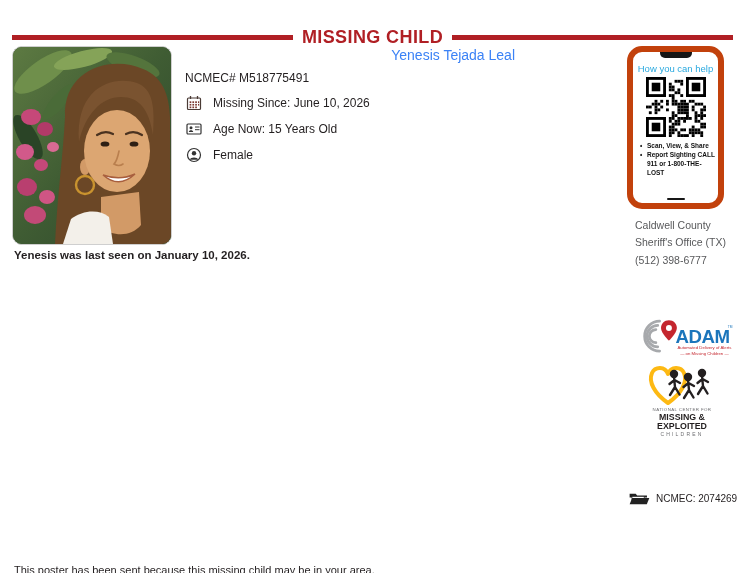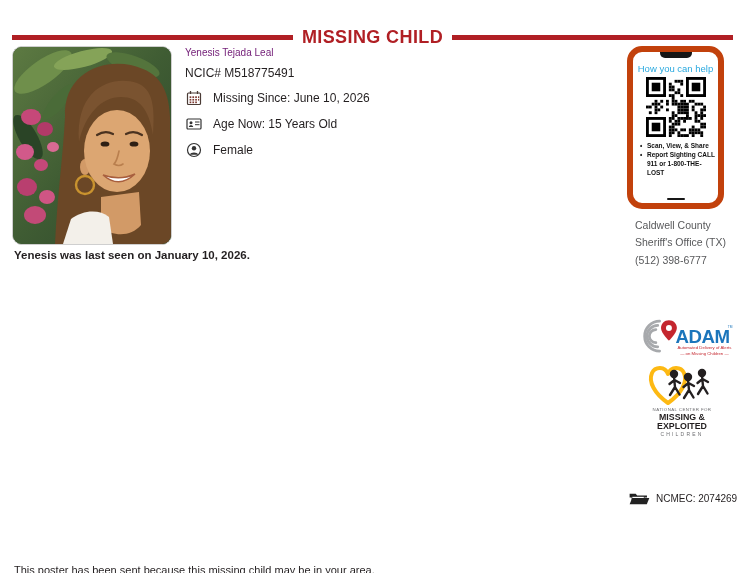--- a/index.html
+++ b/index.html
@@ -14,21 +14,21 @@
   .header .rule{flex:1;height:5px;background:#B01F24;}
   .header .title{font-size:18px;font-weight:bold;color:#B01F24;letter-spacing:.4px;white-space:nowrap;}
   
   .photo{
     position:absolute;left:12px;top:46px;width:158px;height:197px;
     border-radius:10px;overflow:hidden;border:1px solid #cfcfcf;background:#3f5c33;
   }
   .photo svg{display:block;width:100%;height:100%;}
   
   .details{position:absolute;left:185px;top:47px;width:330px;}
-  .name{font-size:10px;color:#701a75;}
+  .name{font-size:14px;color:#3b82f6;text-align:right;}
   .ncic{font-size:12px;color:#231F20;margin-top:8px;}
   .drow{display:flex;align-items:center;margin-top:10px;height:16px;}
   .drow .ic{width:17px;height:17px;margin-right:11px;flex:none;display:flex;align-items:center;justify-content:center;}
   .drow .ic svg{width:16px;height:16px;display:block;}
   .drow .dtext{font-size:12px;color:#231F20;}
   .lastseen{position:absolute;left:14px;top:249px;font-size:11.5px;color:#231F20;font-weight:bold;}
   
   .phone{
     position:absolute;left:627px;top:46px;width:97px;height:163px;box-sizing:border-box;
     border:6px solid #c2410c;border-radius:15px;background:#fff;
@@ -101,21 +101,21 @@
       <ellipse cx="92" cy="97" rx="4.4" ry="2.6" fill="#2e1f14"></ellipse>
       <ellipse cx="121" cy="97" rx="4.4" ry="2.6" fill="#2e1f14"></ellipse>
       <path d="M106,104 Q104,114 101,117 Q106,120 110,117" stroke="#b97f4e" stroke-width="1.6" fill="none" stroke-linecap="round"></path>
       <path d="M90,128 Q106,142 122,127 Q107,134 90,128 Z" fill="#fff" stroke="#a85f3e" stroke-width="1.4"></path>
       <circle cx="72" cy="138" r="9" fill="none" stroke="#c9932f" stroke-width="2.4"></circle>
     </svg>
   </div>
 
   <div class="details">
     <div class="name">Yenesis Tejada Leal</div>
-    <div class="ncic">NCIC# M518775491</div>
+    <div class="ncic">NCMEC# M518775491</div>
 
     <div class="drow">
       <span class="ic">
         <svg viewBox="0 0 16 16">
           <rect x="1.5" y="3" width="13" height="11.5" rx="1" fill="none" stroke="#4a3b35" stroke-width="1.2"></rect>
           <line x1="4.5" y1="1" x2="4.5" y2="4" stroke="#4a3b35" stroke-width="1.3"></line>
           <line x1="11.5" y1="1" x2="11.5" y2="4" stroke="#4a3b35" stroke-width="1.3"></line>
           <g fill="#7c3a32">
             <rect x="3.6" y="6.3" width="1.7" height="1.7"></rect>
               <rect x="6.4" y="6.3" width="1.7" height="1.7"></rect>

